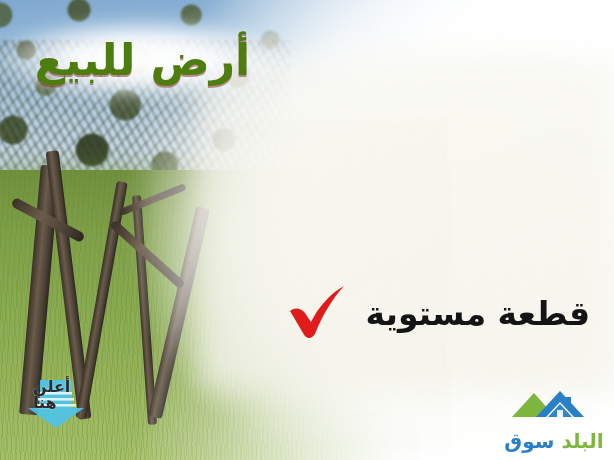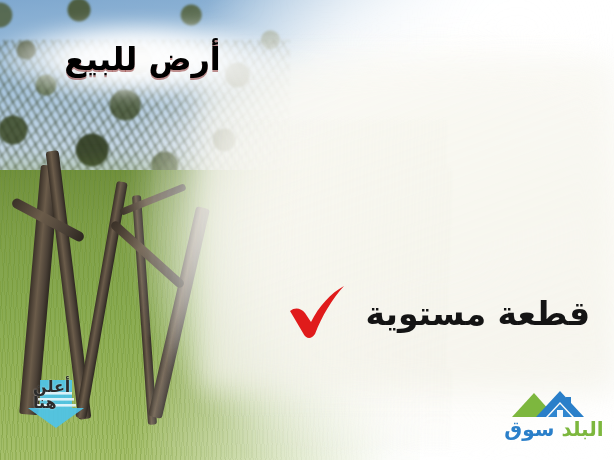--- a/index.html
+++ b/index.html
@@ -105,21 +105,21 @@
   .headline-glow{
     position:absolute;left:-10px;top:18px;width:300px;height:82px;
     background:radial-gradient(ellipse 52% 52% at 50% 50%,#ffffff 0%,rgba(255,255,255,.95) 45%,rgba(255,255,255,.55) 70%,rgba(255,255,255,0) 100%);
     filter:blur(7px);
   }
   .headline{
     position:absolute;left:0;top:24px;width:285px;height:70px;
     display:flex;align-items:center;justify-content:center;
     direction:rtl;
     font-family:"DejaVu Sans","Liberation Sans",sans-serif;
-    font-size:32px;font-weight:700;color:#000000;
+    font-size:44px;font-weight:700;color:#4d7c0f;
     letter-spacing:0px;
     text-shadow:0 2px 0 rgba(120,10,8,.45),0 0 3px rgba(255,255,255,.5);
   }
 
   
   .feature{
     position:absolute;right:24px;
     display:flex;align-items:center;gap:18px;direction:rtl;
   }
   .f1{top:106px;}
@@ -146,21 +146,21 @@
     font-family:"DejaVu Serif","Liberation Serif",serif;
     font-size:17px;font-weight:700;color:#ffffff;
     letter-spacing:.2px;
     text-shadow:0 1px 3px rgba(0,0,0,.75);
   }
 
   
   .logo{position:absolute;left:502px;top:388px;width:104px;height:58px;}
   .logo-mark{position:absolute;left:8px;top:0;width:88px;height:30px;}
   .logo-text{
-    position:absolute;left:0;top:28px;width:104px;height:26px;
+    position:absolute;left:0;top:40px;width:104px;height:26px;
     direction:rtl;text-align:center;white-space:nowrap;
     font-family:"DejaVu Sans","Liberation Sans",sans-serif;
     font-size:20px;font-weight:700;line-height:26px;
   }
   .logo-souq{color:#2a7fc9;}
   .logo-balad{color:#7db73e;}
 </style>
 </head>
 <body>
 

